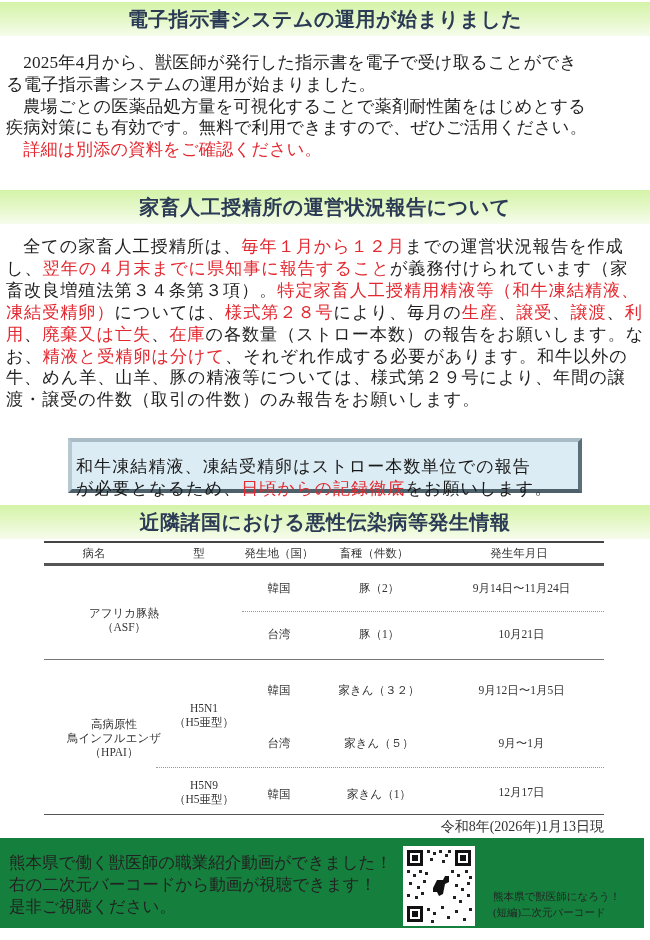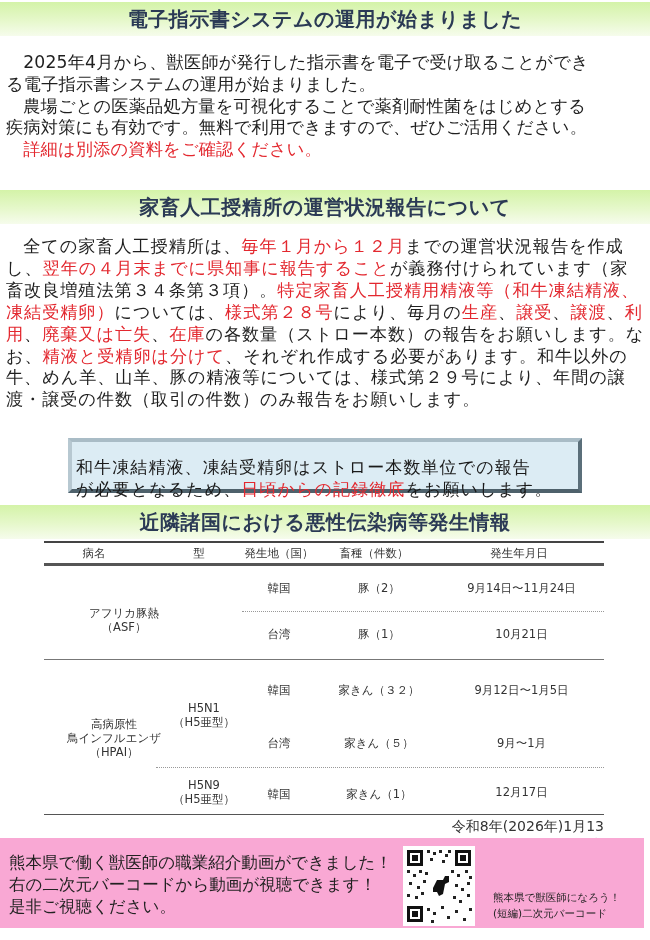--- a/index.html
+++ b/index.html
@@ -1,21 +1,21 @@
 <!DOCTYPE html>
 <html><head>
   <meta charset="utf-8">
   <style>
     * { box-sizing: border-box; margin: 0; padding: 0; }
     html, body {
       width: 650px; height: 940px; background: #ffffff; overflow: hidden;
       font-family: "DejaVu Sans", "Liberation Sans", sans-serif;
       color: #1a1a1a;
     }
-    .page { position: relative; width: 650px; height: 795px; }
+    .page { position: relative; width: 650px; height: 795px; font-family: Liberation Serif, serif; }
 
     .band {
       position: absolute; left: 0; width: 650px; height: 34px;
       background: linear-gradient(to bottom, #d4f3a8 0%, #e6f8cb 55%, #f6fcec 100%);
       display: flex; align-items: center; justify-content: center;
     }
     .band-title {
       font-size: 20px; font-weight: bold; color: #2b3a55; letter-spacing: 0.5px;
     }
 
@@ -58,21 +58,21 @@
     .cell { position: absolute; text-align: center; line-height: 14px; }
     .th { top: 5px; }
 
     .footnote {
       position: absolute; left: 440px; top: 818px; width: 164px; text-align: right;
       font-size: 14px; color: #333;
     }
 
     .pink {
       position: absolute; left: 0; top: 838px; width: 644px; height: 90px;
-      background: #f9a8d4;
+      background: #15803d;
     }
     .pink-text {
       position: absolute; left: 9px; top: 14px; width: 390px;
       font-size: 16.5px; line-height: 22px; color: #222;
       white-space: nowrap;
     }
     .qr {
       position: absolute; left: 403px; top: 8px; width: 72px; height: 80px;
       background: #fff;
     }

